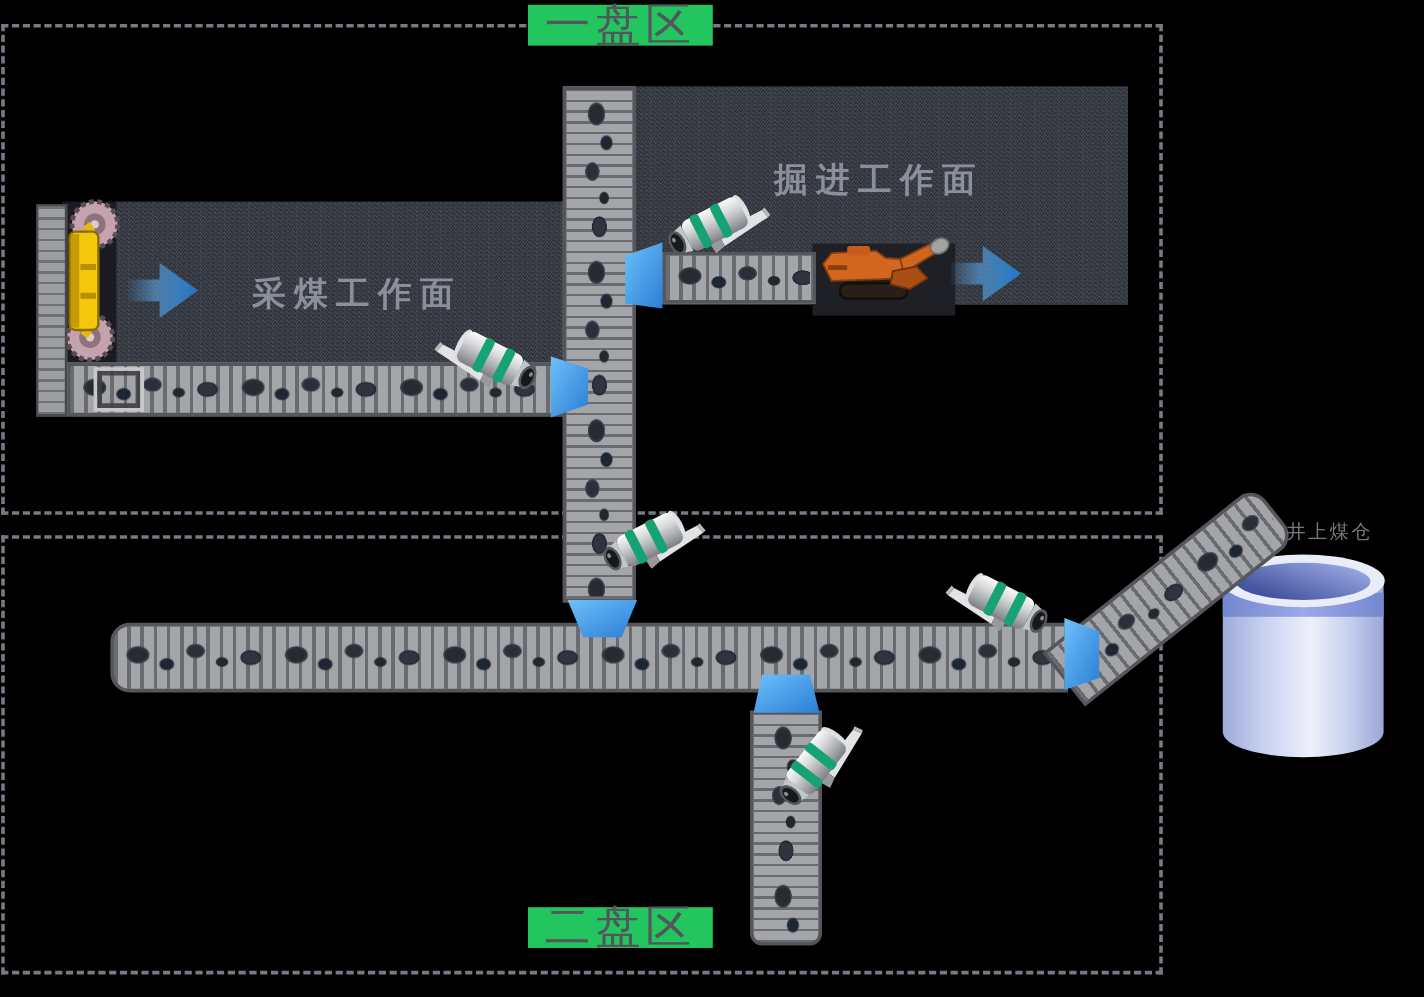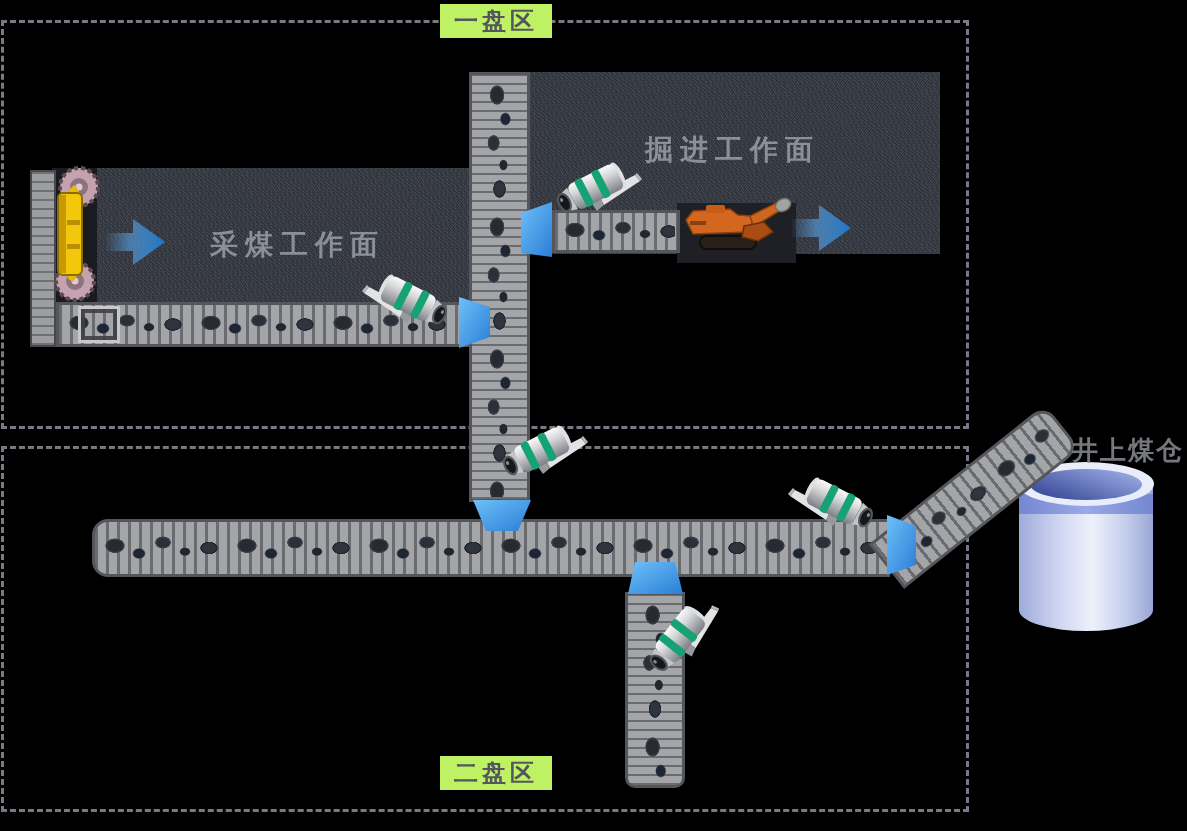--- a/index.html
+++ b/index.html
@@ -7,25 +7,25 @@
     position:relative;width:1187px;height:831px;background:#000;overflow:hidden;
     font-family:"Liberation Sans","DejaVu Sans",sans-serif;
   }
   .abs{position:absolute;}
 
   
   .panel-border{position:absolute;border:3px dashed #767a84;}
 
   
   .area-label{
-    position:absolute;background:#bef264;color:#53565c;font-size:24px;font-weight:700;
+    position:absolute;background:#22c55e;color:#53565c;font-size:38px;font-weight:400;
     letter-spacing:4px;padding:0 14px;line-height:34px;white-space:nowrap;
   }
   .bunker-label{
-    position:absolute;color:#75787d;font-size:26px;font-weight:700;letter-spacing:2px;white-space:nowrap;
+    position:absolute;color:#75787d;font-size:16px;font-weight:400;letter-spacing:2px;white-space:nowrap;
   }
   .face-label{
     position:absolute;color:rgba(193,200,211,0.60);font-size:28px;font-weight:600;
     letter-spacing:7px;white-space:nowrap;
   }
 
   
   .noise{
     background-color:#3a3e46;
     background-image:

